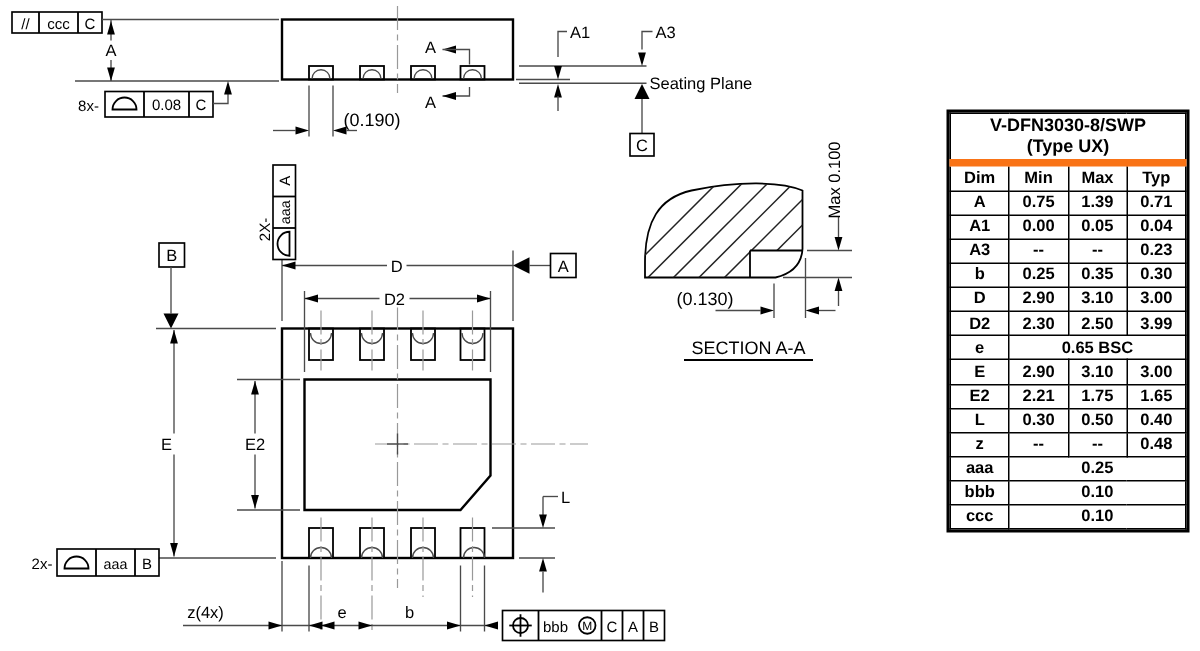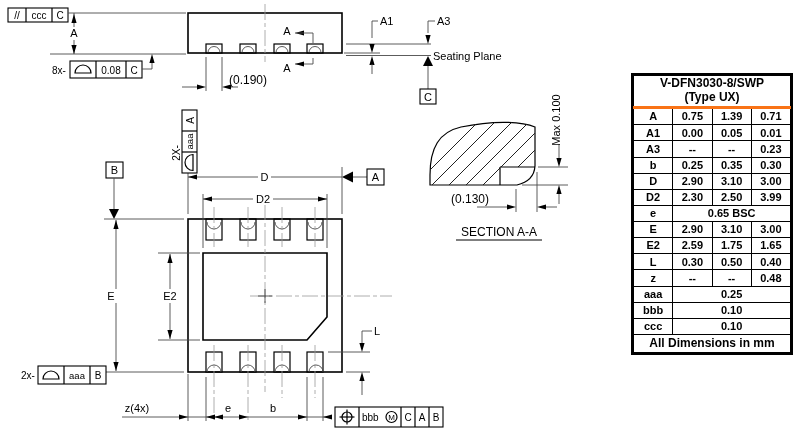--- a/index.html
+++ b/index.html
@@ -17,21 +17,21 @@
   .t12{font-size:12px;}
   .mid{text-anchor:middle;}
   .bgw{fill:#fff;stroke:none;}
   .hatch{stroke:#222;stroke-width:1;}
   
   #dimtable{position:absolute;left:631px;top:73px;width:162px;height:282px;
             border:2px solid #000;background:#fff;box-sizing:border-box;}
   #dimtable table{width:100%;height:100%;border-collapse:collapse;table-layout:fixed;
                   font-weight:bold;font-size:11px;text-align:center;color:#000;}
   #dimtable td{border:1px solid #000;padding:0;line-height:1.15;}
-  #dimtable .titlecell{font-size:12px;border-bottom:3px solid #f97316;height:30px;}
+  #dimtable .titlecell{font-size:12px;border-bottom:5px solid #f97316;height:30px;}
   #dimtable .hdr td{height:16px;}
   #dimtable .foot{font-size:12px;height:17px;}
 </style>
 </head>
 <body>
 
 <div id="stage">
 
 <svg width="800" height="434" viewBox="0 0 800 434">
 
@@ -328,31 +328,37 @@
 
 <div id="dimtable">
   <table>
     <tbody>
           <tr>
       <td colspan="4" class="titlecell">
         <div>V-DFN3030-8/SWP</div>
         <div>(Type UX)</div>
       </td>
     </tr>
+    <tr class="hdr">
+      <td>Dim</td>
+      <td>Min</td>
+      <td>Max</td>
+      <td>Typ</td>
+    </tr>
     <tr>
       <td>A</td>
       <td>0.75</td>
       <td>1.39</td>
       <td>0.71</td>
     </tr>
     <tr>
       <td>A1</td>
       <td>0.00</td>
       <td>0.05</td>
-      <td>0.01</td>
+      <td>0.04</td>
     </tr>
     <tr>
       <td>A3</td>
       <td>--</td>
       <td>--</td>
       <td>0.23</td>
     </tr>
     <tr>
       <td>b</td>
       <td>0.25</td>
@@ -376,21 +382,21 @@
       <td colspan="3">0.65 BSC</td>
     </tr>
     <tr>
       <td>E</td>
       <td>2.90</td>
       <td>3.10</td>
       <td>3.00</td>
     </tr>
     <tr>
       <td>E2</td>
-      <td>2.59</td>
+      <td>2.21</td>
       <td>1.75</td>
       <td>1.65</td>
     </tr>
     <tr>
       <td>L</td>
       <td>0.30</td>
       <td>0.50</td>
       <td>0.40</td>
     </tr>
     <tr>
@@ -404,20 +410,17 @@
       <td colspan="3">0.25</td>
     </tr>
     <tr>
       <td>bbb</td>
       <td colspan="3">0.10</td>
     </tr>
     <tr>
       <td>ccc</td>
       <td colspan="3">0.10</td>
     </tr>
-    <tr>
-      <td colspan="4" class="foot">All Dimensions in mm</td>
-    </tr>
   </tbody>
       </table>
 </div>
 
 </div>
 
 </body></html>

